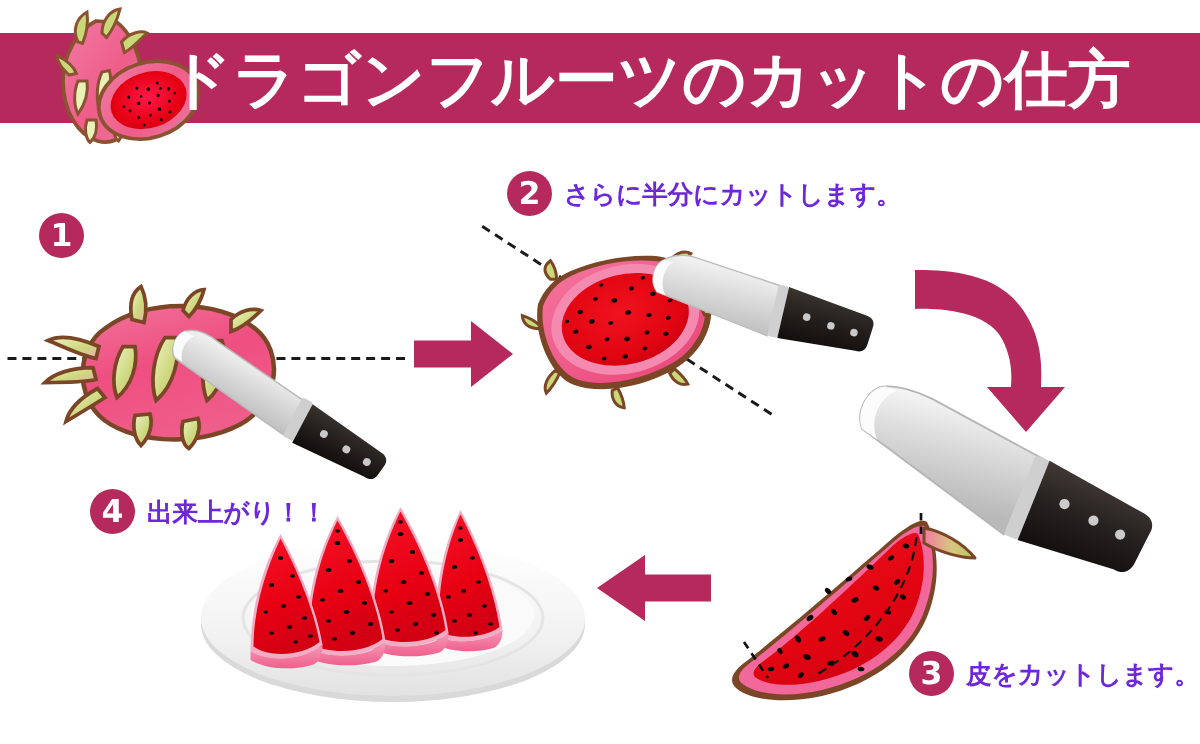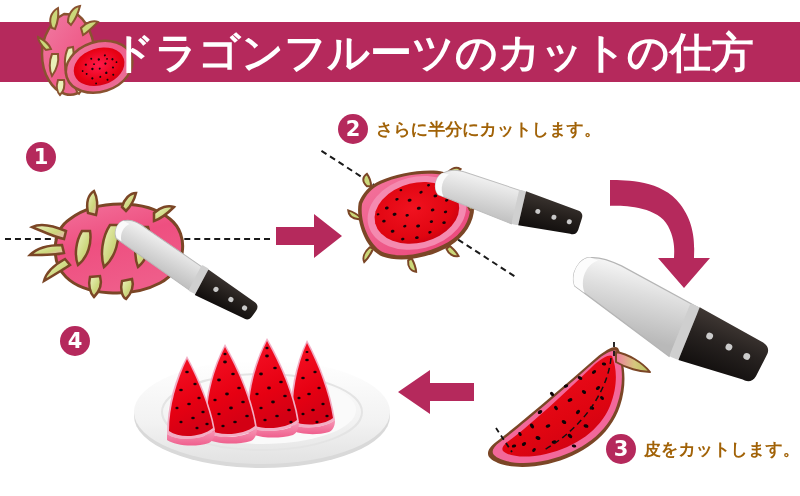--- a/index.html
+++ b/index.html
@@ -61,21 +61,21 @@
     align-items: center;
     justify-content: center;
     flex: 0 0 auto;
     font-family: "DejaVu Sans", "Liberation Sans", sans-serif;
     line-height: 1;
   }
   .step-text {
     margin-left: 8px;
     font-size: 17px;
     font-weight: bold;
-    color: #a16207;
+    color: #6d28d9;
     font-family: "DejaVu Sans", "Liberation Sans", sans-serif;
   }
 
   .s1 { left: 26px;  top: 142px; }
   .s2 { left: 338px; top: 114px; }
   .s3 { left: 606px; top: 434px; }
   .s4 { left: 60px;  top: 326px; }
 
   
   .cutline-h {
@@ -458,20 +458,21 @@
   </div>
 
   <div class="abs arrow-left">
     <svg viewBox="0 0 78 48" width="78" height="48">
       <path d="M78 15 L34 15 L34 2 L2 24 L34 46 L34 33 L78 33 Z" fill="#b5295c"></path>
     </svg>
   </div>
 
   <div class="abs step-label s4">
     <div class="badge">4</div>
+    <div class="step-text">出来上がり！！</div>
   </div>
 
   <div class="abs plate4">
     <svg viewBox="0 0 260 120" width="260" height="120">
       <defs>
         <linearGradient id="plg" x1="0" y1="0" x2="0" y2="1">
           <stop offset="0%" stop-color="#ffffff"></stop>
           <stop offset="60%" stop-color="#f2f2f2"></stop>
           <stop offset="100%" stop-color="#e2e2e2"></stop>
         </linearGradient>

